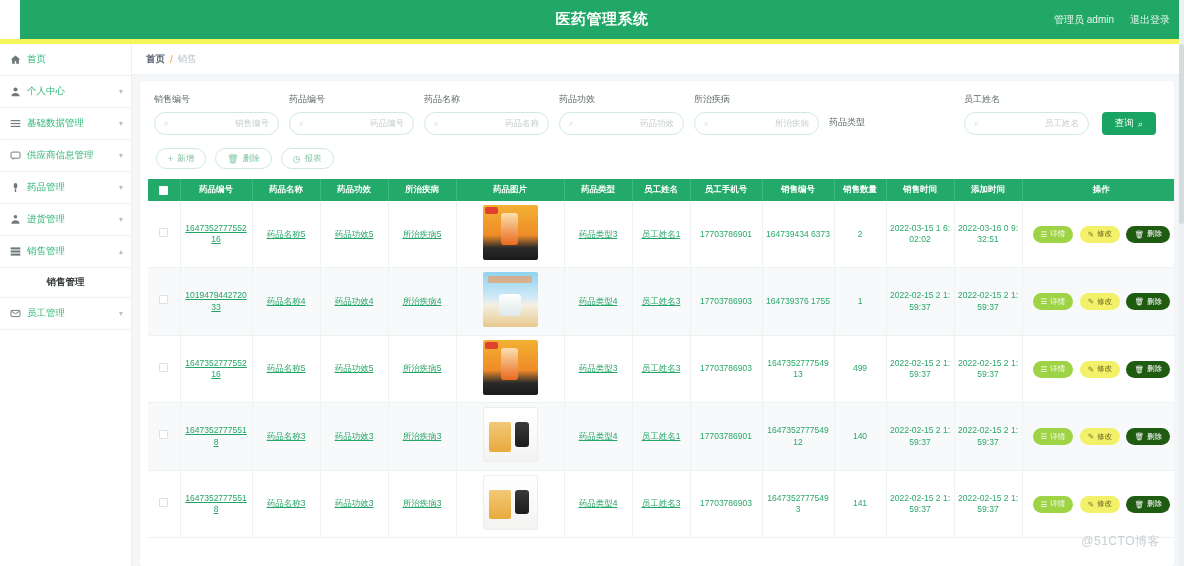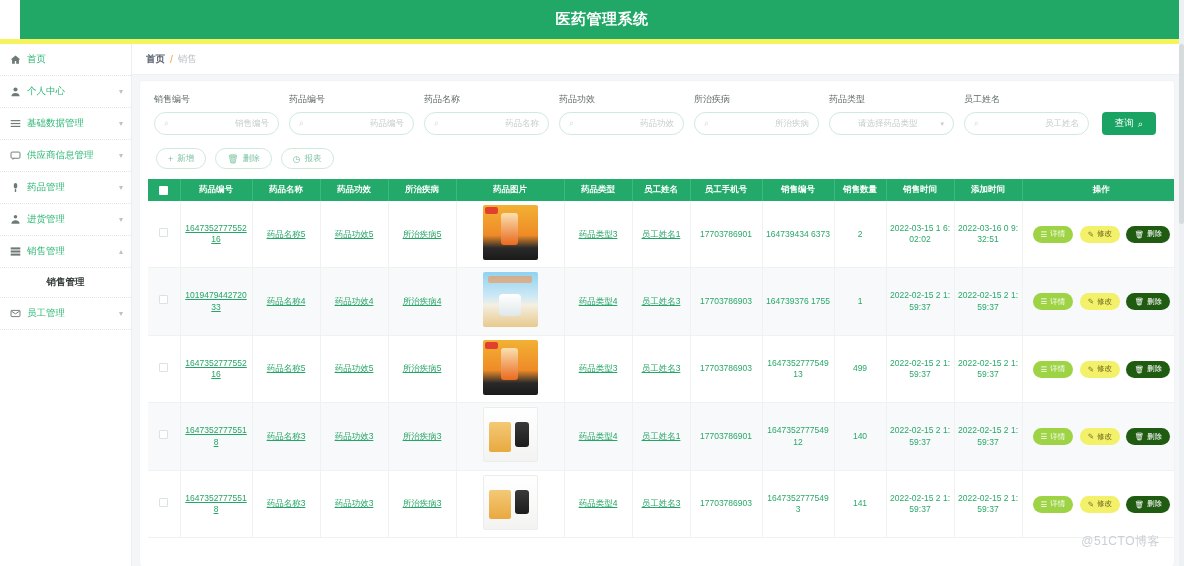--- a/index.html
+++ b/index.html
@@ -191,20 +191,24 @@
     background: #d6dbde; border-radius: 3px;
   }
 </style>
 </head>
 <body>
 
 <div class="app">
 
   <div class="topbar">
     <div class="topbar-title">医药管理系统</div>
+    <div class="topbar-right">
+      <span class="topbar-user">管理员 admin</span>
+      <span class="topbar-logout">退出登录</span>
+    </div>
   </div>
   <div class="accent-bar"></div>
 
   <div class="body-wrap">
 
     <nav class="sidebar">
 
       <div class="menu-item home">
         <span class="micon">
           <svg viewBox="0 0 16 16" fill="#6f7a77">
@@ -345,24 +349,20 @@
           <div class="filter-field">
             <span class="filter-label">所治疾病</span>
             <div class="filter-input">
               <span class="sicon">⌕</span>
               <span class="filter-ph">所治疾病</span>
             </div>
           </div>
 
           <div class="filter-field">
             <span class="filter-label">药品类型</span>
-            <div class="filter-input select">
-              <span class="filter-ph">请选择药品类型</span>
-              <span class="caret">▾</span>
-            </div>
           </div>
 
           <div class="filter-field">
             <span class="filter-label">员工姓名</span>
             <div class="filter-input">
               <span class="sicon">⌕</span>
               <span class="filter-ph">员工姓名</span>
             </div>
           </div>
 

